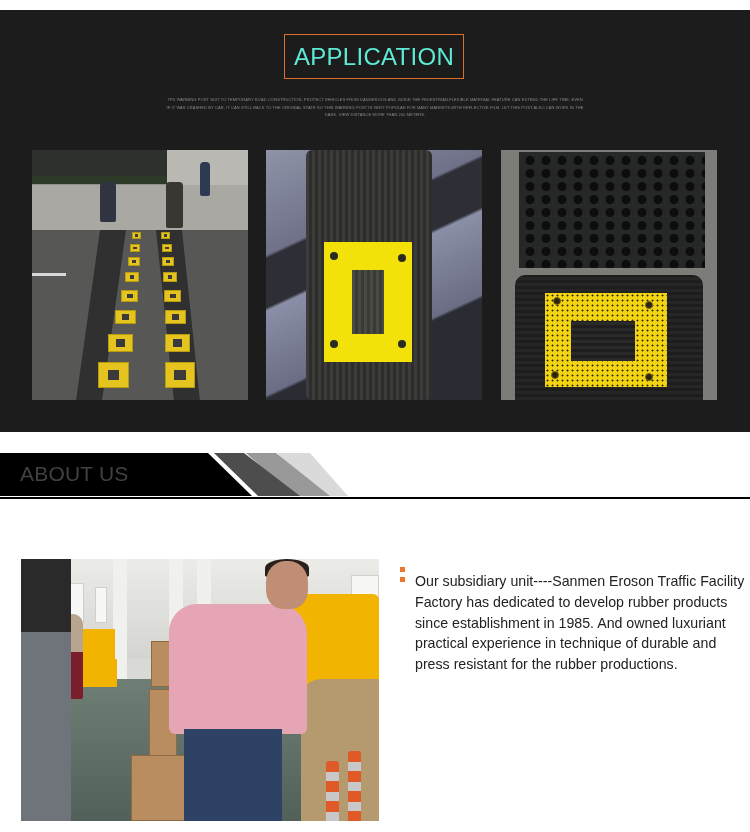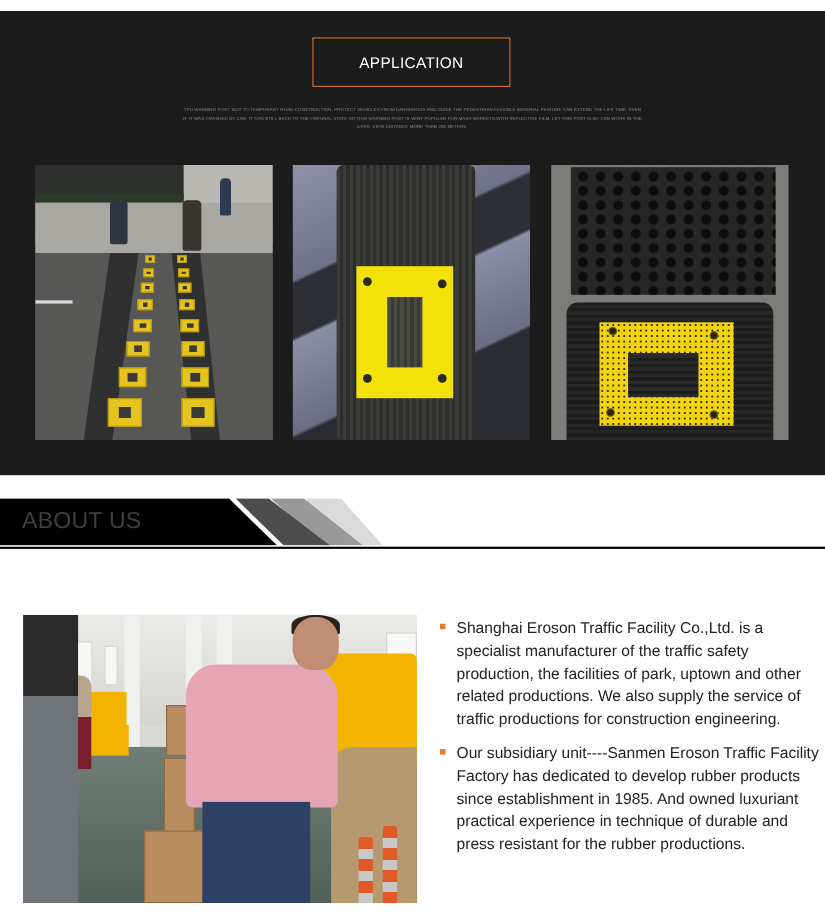--- a/index.html
+++ b/index.html
@@ -10,21 +10,21 @@
   .app-section {
     position: absolute; left: 0; top: 10px; width: 750px; height: 422px;
     background: #1c1c1c;
   }
   .app-title-box {
     position: absolute; left: 284px; top: 24px; width: 180px; height: 45px;
     border: 1px solid #d9712c;
     display: flex; align-items: center; justify-content: center;
   }
   .app-title {
-    color: #ffffff; font-size: 14px; letter-spacing: 0.3px;
+    color: #5eead4; font-size: 24px; letter-spacing: 0.3px;
   }
   .app-desc {
     position: absolute; left: 165px; top: 86px; width: 420px;
     color: #8a8a8a; font-size: 4px; line-height: 7.5px; text-align: center;
     text-transform: uppercase; letter-spacing: 0.1px;
   }
   .app-photo {
     position: absolute; top: 140px; width: 216px; height: 250px; overflow: hidden;
   }
   .photo-1 { left: 32px; }
@@ -205,19 +205,18 @@
   <div class="ap-man-jeans"></div>
   <div class="ap-man-hair"></div>
   <div class="ap-man-head"></div>
   <div class="ap-post" style="left:305px;top:202px;"></div>
   <div class="ap-post" style="left:327px;top:192px;height:70px;"></div>
 </div>
 
 <div class="bullets">
   <p class="bullet">
     <span class="bullet-mark"></span>
-    <span>Shanghai Eroson Traffic Facility Co.,Ltd. is a specialist manufacturer of the traffic safety production, the facilities of park, uptown and other related productions. We also supply the service of traffic productions for construction engineering.</span>
   </p>
   <p class="bullet">
     <span class="bullet-mark"></span>
     <span>Our subsidiary unit----Sanmen Eroson Traffic Facility Factory has dedicated to develop rubber products since establishment in 1985. And owned luxuriant practical experience in technique of durable and press resistant for the rubber productions.</span>
   </p>
 </div>
 
 </body></html>

